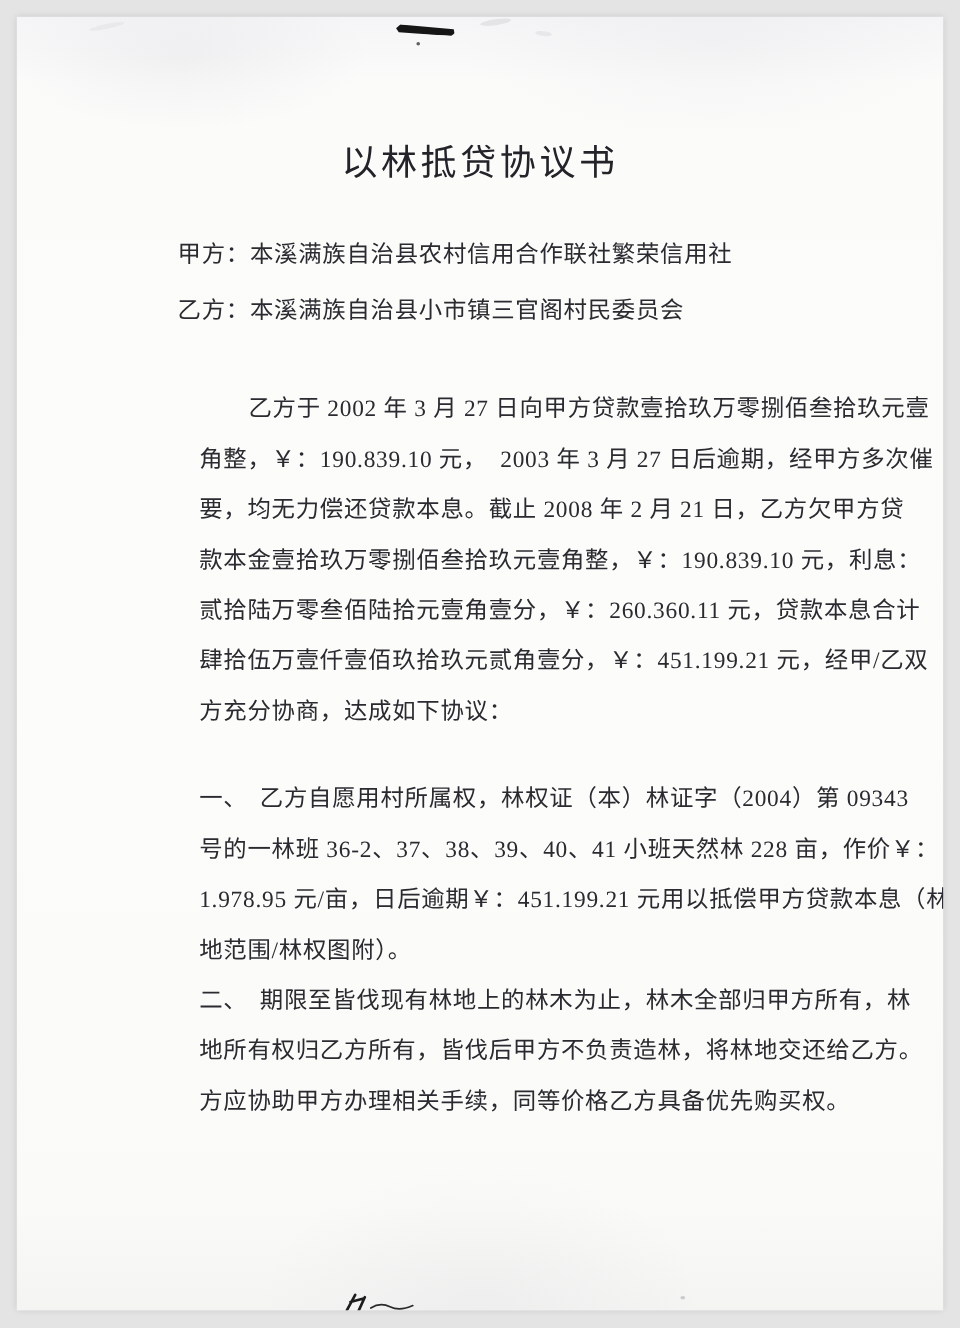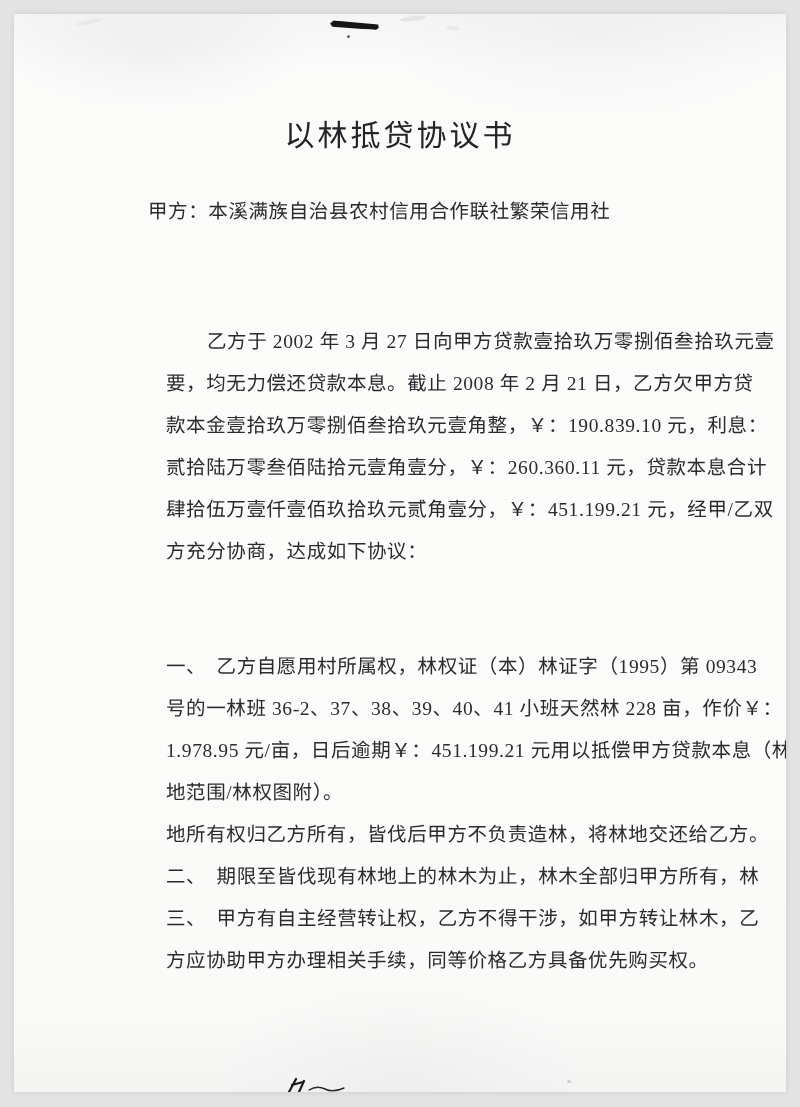--- a/index.html
+++ b/index.html
@@ -68,44 +68,45 @@
     <div class="ink-dot"></div>
     <div class="speck s1"></div>
     <div class="speck s2"></div>
     <div class="speck s3"></div>
     <div class="speck s4"></div>
 
     <h1 class="title">以林抵贷协议书</h1>
 
     <div class="parties">
       <div class="party-line"><span>甲方：</span><span>本溪满族自治县农村信用合作联社繁荣信用社</span></div>
+      <div class="party-line"><span>乙方：</span><span>本溪满族自治县小市镇三官阁村民委员会</span></div>
     </div>
 
     <div class="textblock intro">
         <div class="tline">乙方于 2002 年 3 月 27 日向甲方贷款壹拾玖万零捌佰叁拾玖元壹</div>
+        <div class="tline">角整，￥：190.839.10 元，  2003 年 3 月 27 日后逾期，经甲方多次催</div>
         <div class="tline">要，均无力偿还贷款本息。截止 2008 年 2 月 21 日，乙方欠甲方贷</div>
         <div class="tline">款本金壹拾玖万零捌佰叁拾玖元壹角整，￥：190.839.10 元，利息：</div>
         <div class="tline">贰拾陆万零叁佰陆拾元壹角壹分，￥：260.360.11 元，贷款本息合计</div>
         <div class="tline">肆拾伍万壹仟壹佰玖拾玖元贰角壹分，￥：451.199.21 元，经甲/乙双</div>
         <div class="tline">方充分协商，达成如下协议：</div>
       </div>
 
     <div class="textblock clauses">
       <div>
-          <div class="tline">一、　乙方自愿用村所属权，林权证（本）林证字（1995）第 09343</div>
+          <div class="tline">一、　乙方自愿用村所属权，林权证（本）林证字（2004）第 09343</div>
           <div class="tline">号的一林班 36-2、37、38、39、40、41 小班天然林 228 亩，作价￥：</div>
           <div class="tline">1.978.95 元/亩，日后逾期￥：451.199.21 元用以抵偿甲方贷款本息（林</div>
           <div class="tline">地范围/林权图附）。</div>
         </div>
       <div>
+          <div class="tline">二、　期限至皆伐现有林地上的林木为止，林木全部归甲方所有，林</div>
           <div class="tline">地所有权归乙方所有，皆伐后甲方不负责造林，将林地交还给乙方。</div>
-          <div class="tline">二、　期限至皆伐现有林地上的林木为止，林木全部归甲方所有，林</div>
         </div>
       <div>
-          <div class="tline">三、　甲方有自主经营转让权，乙方不得干涉，如甲方转让林木，乙</div>
           <div class="tline">方应协助甲方办理相关手续，同等价格乙方具备优先购买权。</div>
         </div>
     </div>
 
     <svg class="bottom-fragment" viewBox="0 0 90 16">
       <path d="M7,16 L14,3 M10,9 L21,6 M17,16 L22,5" stroke="#1c1c1c" stroke-width="2.2" fill="none" stroke-linecap="round"></path>
       <path d="M27,14 Q35,9 43,13 T62,12" stroke="#2a2a2a" stroke-width="1.4" fill="none" stroke-linecap="round"></path>
     </svg>
 
   </div>

